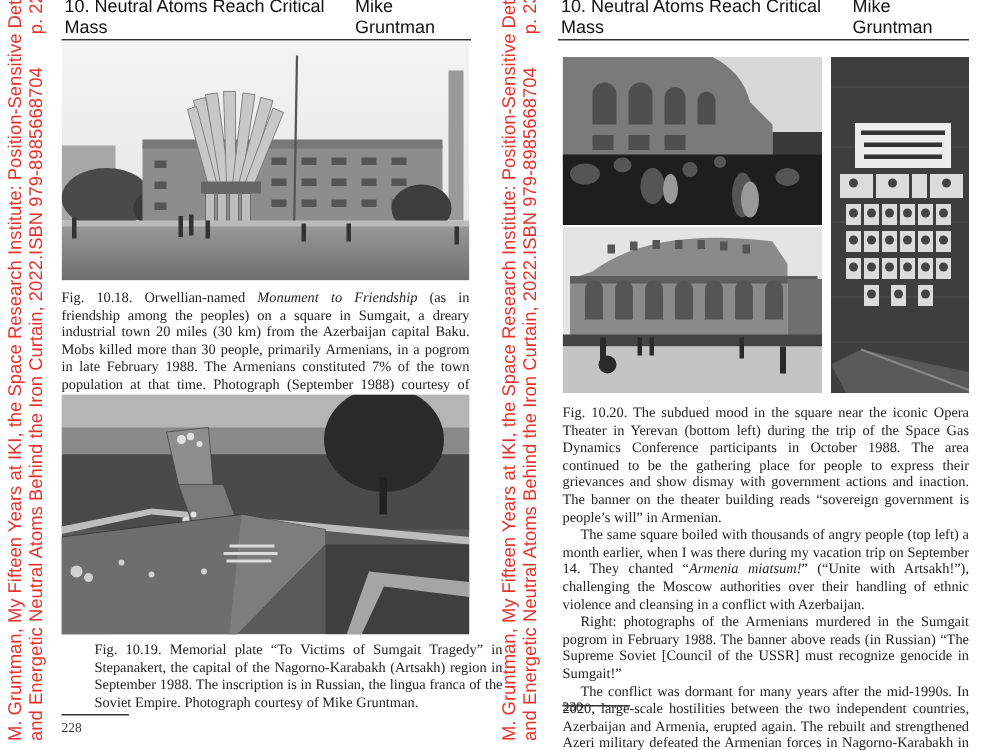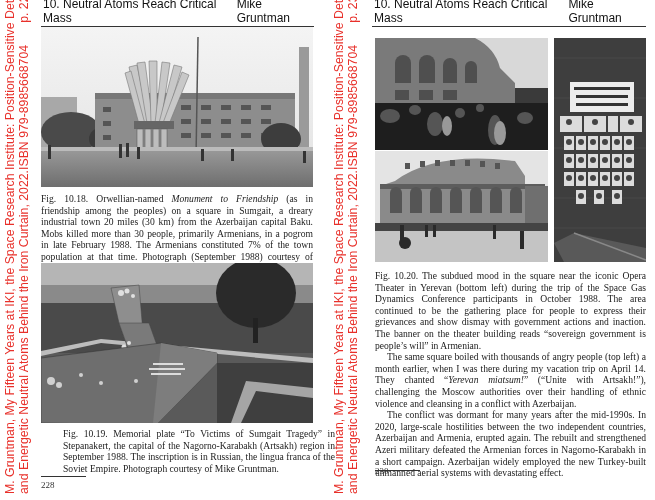--- a/index.html
+++ b/index.html
@@ -355,20 +355,21 @@
           <circle cx="45" cy="158" r="3"></circle>
           <circle cx="63" cy="158" r="3"></circle>
       </g>
       <polygon points="20,195 92,210 92,224 10,224 0,205" fill="#595959"></polygon>
       <line x1="20" y1="195" x2="92" y2="222" stroke="#888" stroke-width="1.5"></line>
     </svg>
   </div>
 
   <div class="caption" style="left:3px; top:270px; width:271px;">
     <p>Fig. 10.20. The subdued mood in the square near the iconic Opera Theater in Yerevan (bottom left) during the trip of the Space Gas Dynamics Conference participants in October 1988. The area continued to be the gathering place for people to express their grievances and show dismay with government actions and inaction. The banner on the theater building reads “sovereign government is people’s will” in Armenian.</p>
-    <p class="ind"><span>The same square boiled with thousands of angry people (top left) a month earlier, when I was there during my vacation trip on April 14. They chanted “</span><em>Yerevan miatsum!</em><span>” (“Unite with Artsakh!”), challenging the Moscow authorities over their handling of ethnic violence and cleansing in a conflict with Azerbaijan.</span></p>
+    <p class="ind"><span>The same square boiled with thousands of angry people (top left) a month earlier, when I was there during my vacation trip on September 14. They chanted “</span><em>Armenia miatsum!</em><span>” (“Unite with Artsakh!”), challenging the Moscow authorities over their handling of ethnic violence and cleansing in a conflict with Azerbaijan.</span></p>
+    <p class="ind">Right: photographs of the Armenians murdered in the Sumgait pogrom in February 1988. The banner above reads (in Russian) “The Supreme Soviet [Council of the USSR] must recognize genocide in Sumgait!”</p>
     <p class="ind">The conflict was dormant for many years after the mid-1990s. In 2020, large-scale hostilities between the two independent countries, Azerbaijan and Armenia, erupted again. The rebuilt and strengthened Azeri military defeated the Armenian forces in Nagorno-Karabakh in a short campaign. Azerbaijan widely employed the new Turkey-built unmanned aerial systems with devastating effect.</p>
 
   </div>
 
   <div class="fnrule" style="left:3px; top:470px;"></div>
   <div class="pnum" style="left:3px; top:466px;">230</div>
 </div>
 
 </body></html>

